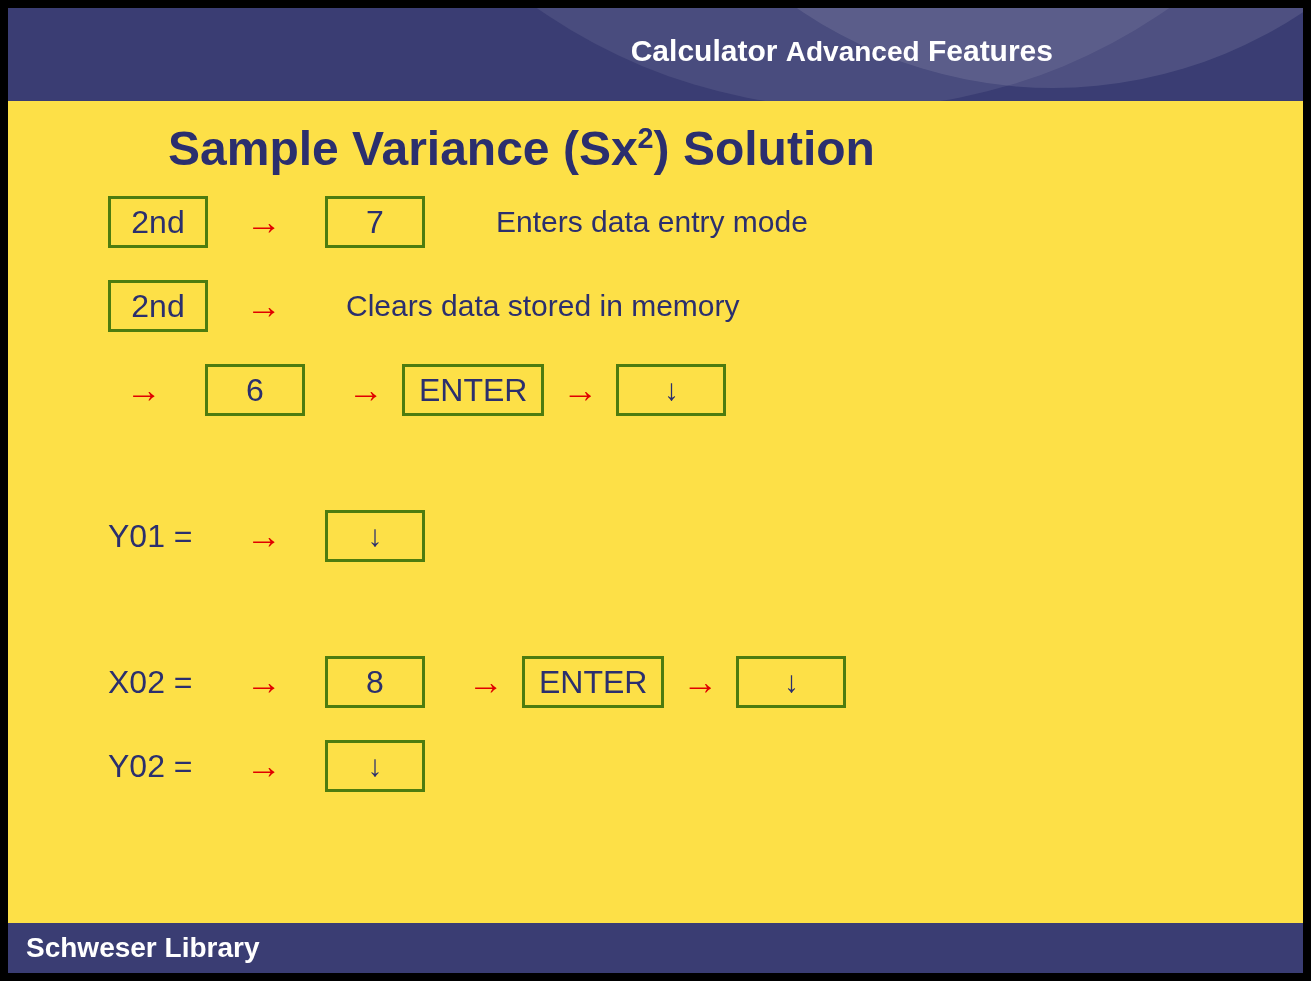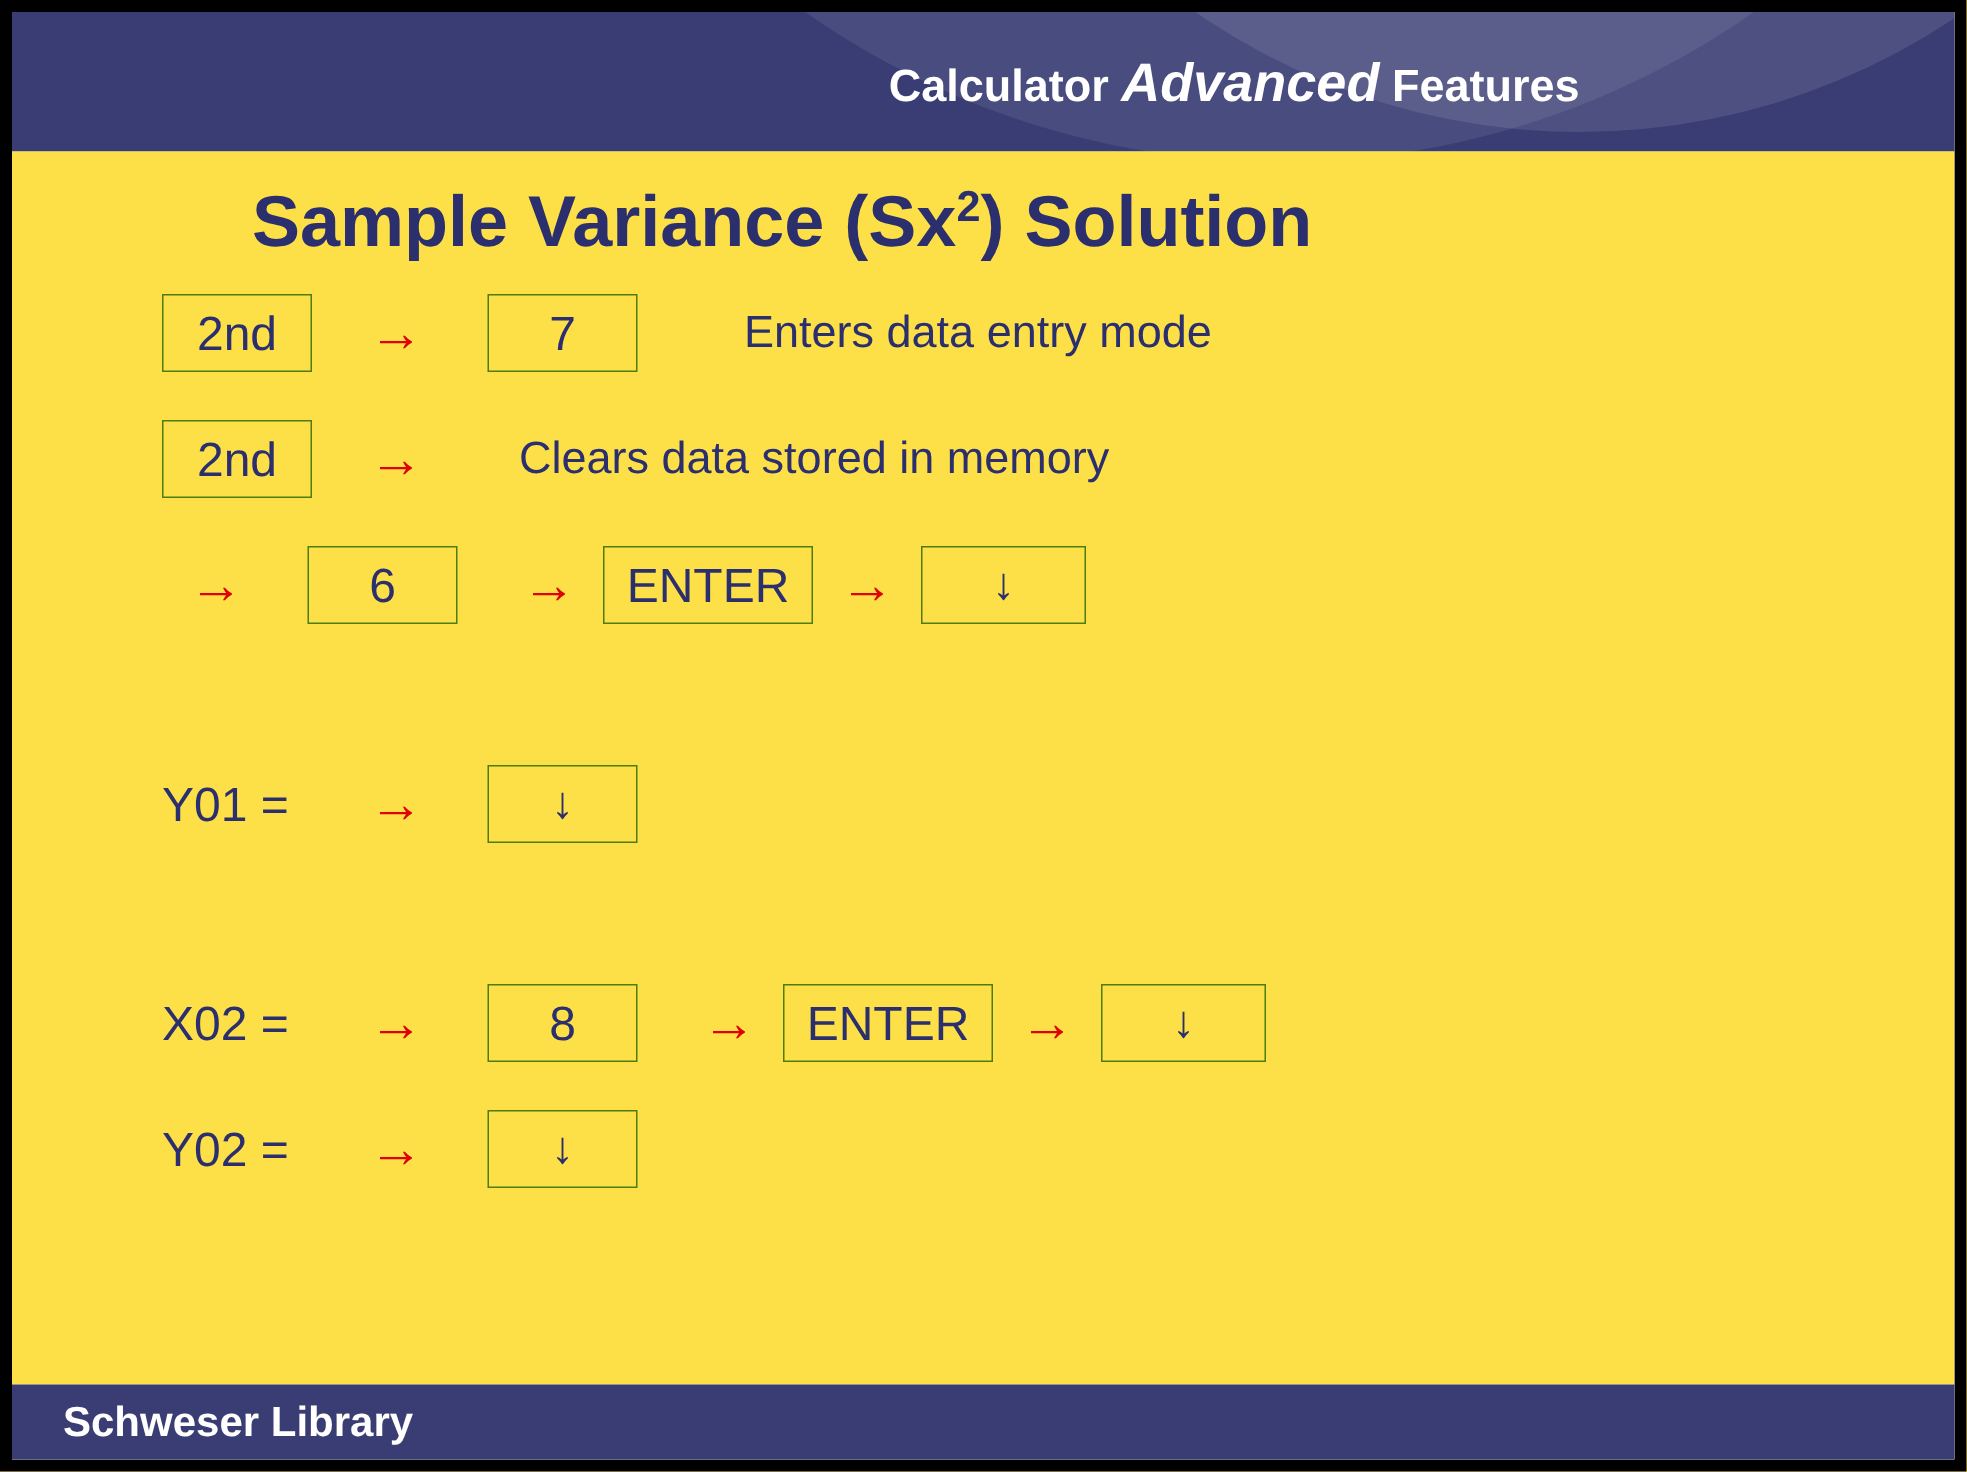--- a/index.html
+++ b/index.html
@@ -41,21 +41,21 @@
   }
   .header-title {
     position: absolute;
     right: 250px;
     top: 26px;
     color: #fff;
     font-size: 30px;
     font-weight: bold;
   }
   .header-title .w1 { font-size: 30px; }
-  .header-title .w2 { font-size: 36px; font-style: italic; }
+  .header-title .w2 { font-size: 28px; }
   .header-title .w3 { font-size: 30px; }
 
   .content {
     position: absolute;
     top: 93px; bottom: 50px; left: 0; right: 0;
     background: #fde047;
     padding: 20px 60px 10px 100px;
   }
 
   .main-title {
@@ -69,21 +69,21 @@
 
   .row {
     display: flex;
     align-items: center;
     margin-bottom: 28px;
     min-height: 56px;
   }
   .row.tall { min-height: 180px; align-items: center; }
 
   .label-box, .key-box {
-    border: 1px solid #4d7c0f;
+    border: 3px solid #4d7c0f;
     color: #2b2f6e;
     font-size: 32px;
     padding: 0 14px;
     min-width: 100px;
     text-align: left;
     display: inline-flex;
     align-items: center;
     justify-content: center;
     height: 52px;
   }
@@ -122,21 +122,21 @@
   .footer {
     position: absolute;
     bottom: 0; left: 0; right: 0;
     height: 50px;
     background: #3a3d73;
     color: #fff;
     font-size: 28px;
     font-weight: bold;
     display: flex;
     align-items: center;
-    padding-left: 34px;
+    padding-left: 18px;
   }
 </style>
 </head>
 <body>
 
 <div class="slide">
 
   <div class="header">
     <div class="header-arc1"></div>
     <div class="header-arc2"></div>

